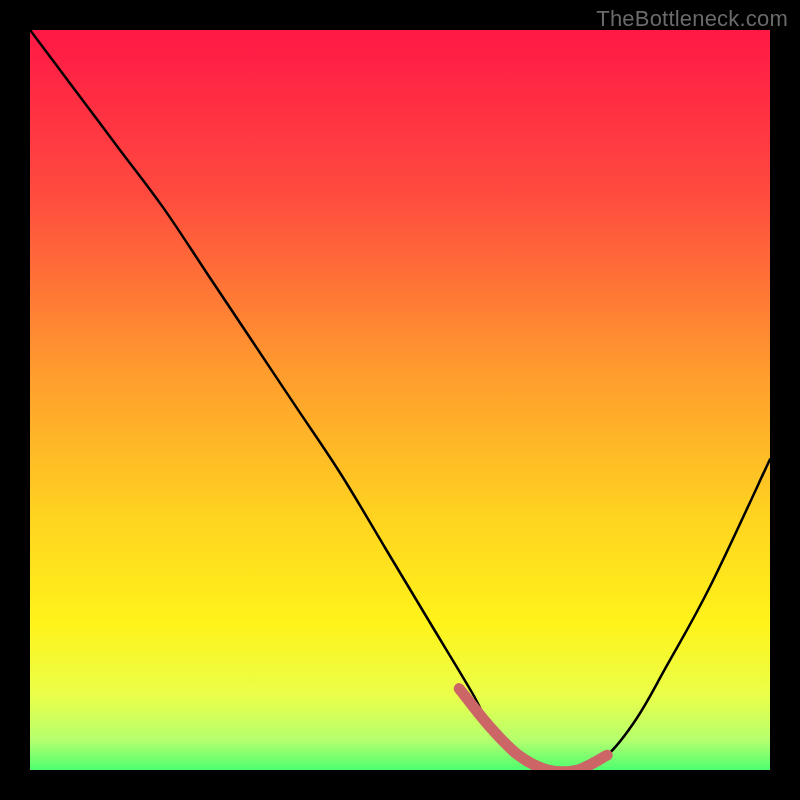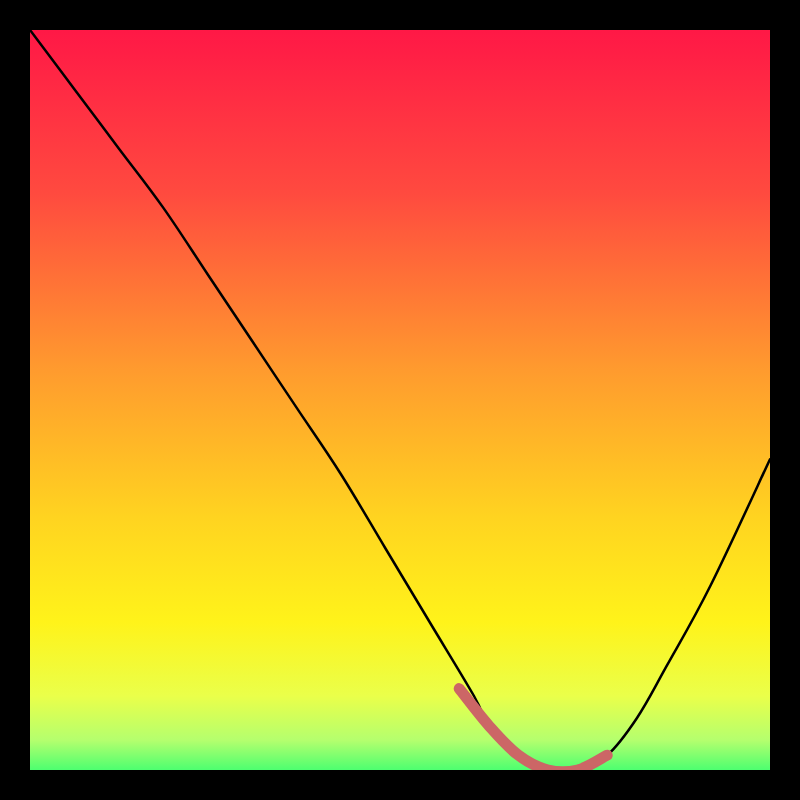--- a/index.html
+++ b/index.html
@@ -37,20 +37,21 @@
   }
   
   svg {
     display: block;
   }
 </style>
 </head>
 <body>
 
 <div class="frame">
+  <div class="watermark">TheBottleneck.com</div>
 
   <div class="plot-area">
     <svg id="chart-svg" width="740" height="740" viewBox="0 0 740 740">
       <defs>
         <linearGradient id="bg-grad" x1="0" y1="0" x2="0" y2="1">
             <stop offset="0%" stop-color="#ff1846"></stop>
             <stop offset="22%" stop-color="#ff4a3f"></stop>
             <stop offset="46%" stop-color="#ff9b2e"></stop>
             <stop offset="66%" stop-color="#ffd420"></stop>
             <stop offset="80%" stop-color="#fff31a"></stop>

